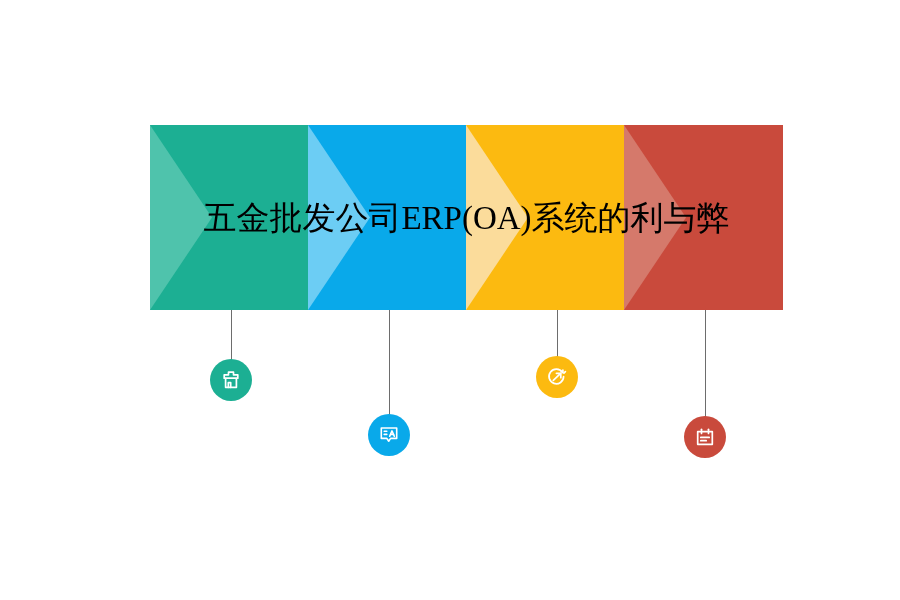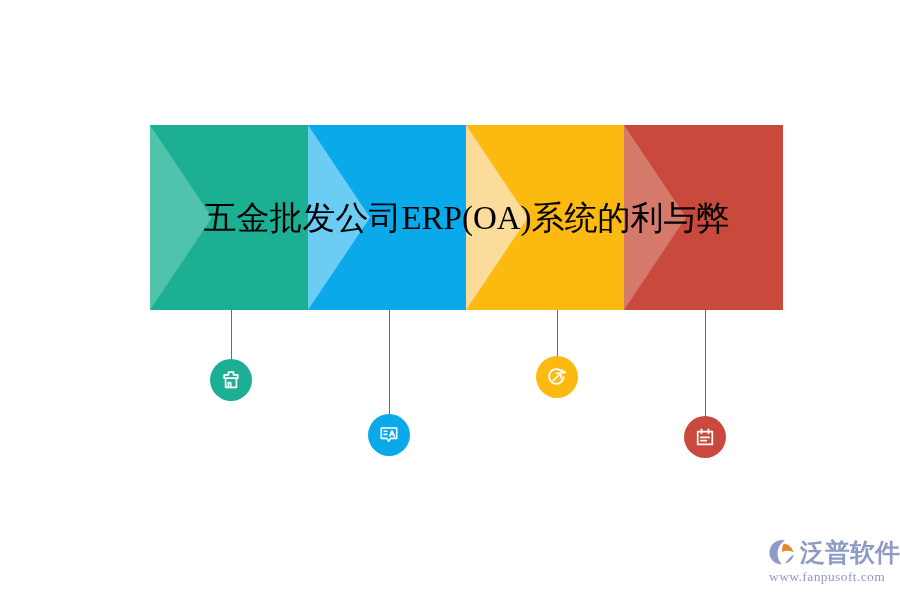--- a/index.html
+++ b/index.html
@@ -213,31 +213,14 @@
       <svg width="24" height="24" viewBox="0 0 24 24" fill="none" stroke="#ffffff" stroke-width="1.7" stroke-linecap="round" stroke-linejoin="round">
         <path d="M4.7 6.6 h14.6 v12.7 H4.7 z"></path>
         <path d="M8.5 4.3 v4.2"></path>
         <path d="M15.5 4.3 v4.2"></path>
         <path d="M7.8 12.4 h8.4"></path>
         <path d="M7.8 15.7 h5.4"></path>
       </svg>
     </span>
   </div>
 
-  <div id="logo">
-    <div id="logo-row">
-      <span id="logo-mark">
-        <svg width="30" height="30" viewBox="0 0 30 30">
-          <path d="M14.5 3 C6.5 3 1.5 9 1.5 15.8 C1.5 22.5 6.5 27.3 14 27.3
-                   C11 24.3 9.6 20.6 9.6 16.4 C9.6 11 12.4 6.3 17 3.6
-                   C16.2 3.2 15.4 3 14.5 3 Z" fill="#8E9BC4"></path>
-          <path d="M15.8 6.5 C20.6 7.2 24.2 10.6 25.4 15.2
-                   C21.8 13.4 17.6 13.3 14.2 15 C13.8 12 14.4 9 15.8 6.5 Z" fill="#E8862A"></path>
-          <path d="M25.9 17.6 C25 22 21.6 25.4 17.2 26.5
-                   C19 23.2 21.9 20.2 25.9 17.6 Z" fill="#8E9BC4"></path>
-        </svg>
-      </span>
-      <span id="logo-cn" style="color: rgb(142, 155, 196);">泛普软件</span>
-    </div>
-    <div id="logo-url" style="color: rgb(142, 155, 196);">www.fanpusoft.com</div>
-  </div>
 
 </div>
 
 </body></html>

